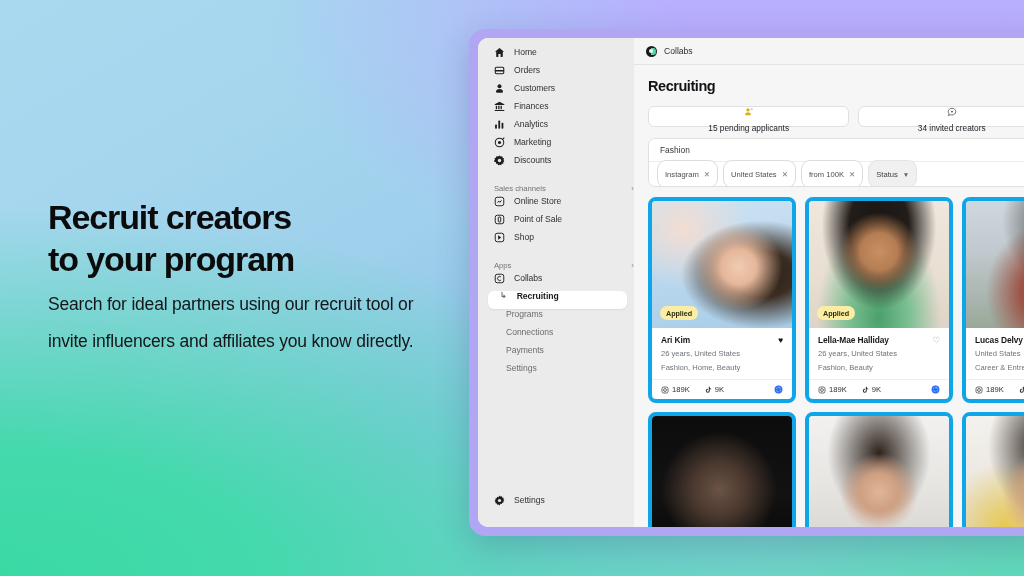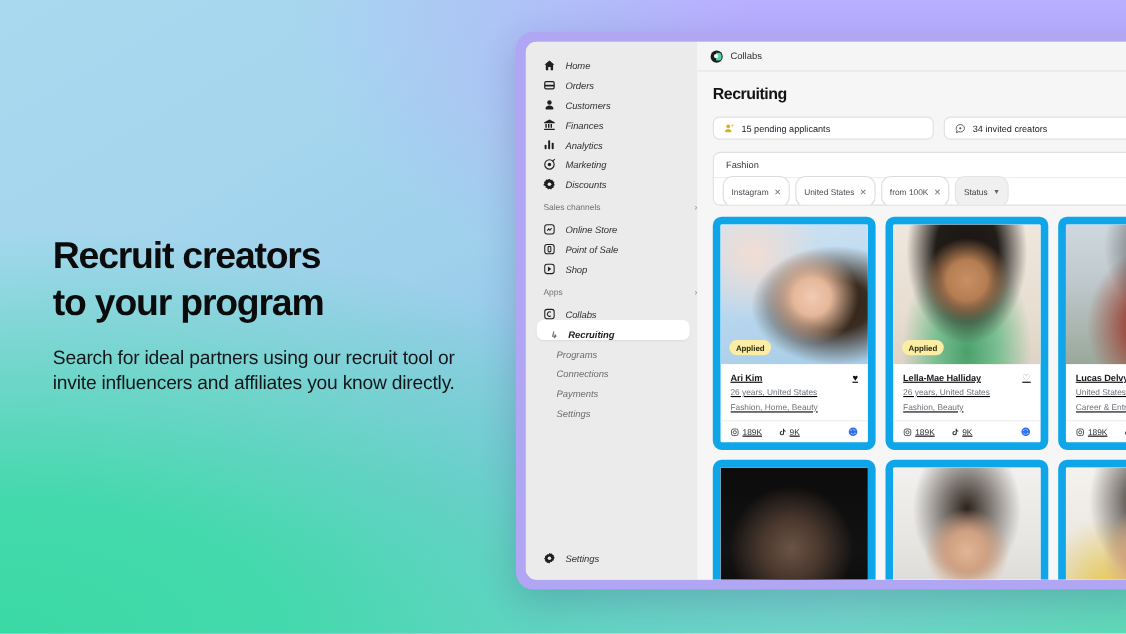--- a/index.html
+++ b/index.html
@@ -7,27 +7,27 @@
   body {
     font-family:"Liberation Sans", sans-serif;
     background:
       radial-gradient(120% 95% at 100% 0%, #b9afff 0%, #b9afff 28%, rgba(185,175,255,0) 62%),
       radial-gradient(130% 110% at 0% 100%, #3ad9a4 0%, #45d9ad 20%, rgba(69,217,173,0) 58%),
       linear-gradient(150deg, #a9d9ee 0%, #a5d6ee 22%, #9fd0ec 40%, #8fc6e8 58%, #7fcfd8 75%, #5fd9b8 100%);
     position:relative;
   }
 
   
-  .promo { position:absolute; left:48px; top:212px; width:400px; }
+  .promo { position:absolute; left:48px; top:196px; width:400px; }
   .promo h1 {
     font-size:34px; line-height:42px; font-weight:bold;
     letter-spacing:-1.1px; color:#0b0b0c;
   }
   .promo p {
-    margin-top:18px; font-size:17.5px; line-height:23px;
+    margin-top:6px; font-size:17.5px; line-height:37px;
     color:#14161a; letter-spacing:-0.2px;
   }
 
   
   .window {
     position:absolute; left:469px; top:29px; width:576px; height:507px;
     background:#b0a6f3; border-radius:16px 0 0 16px;
     padding:9px 0 9px 9px; overflow:hidden;
     box-shadow:0 10px 34px rgba(40,30,90,.20);
   }
@@ -36,24 +36,24 @@
     border-radius:10px 0 0 10px; overflow:hidden; display:flex;
   }
 
   
   .sidebar {
     width:156px; flex:0 0 156px; background:#ebebeb;
     display:flex; flex-direction:column; padding-top:9px;
     position:relative;
   }
   .nav-item {
-    display:flex; align-items:flex-end; gap:9px;
+    display:flex; align-items:flex-start; gap:9px;
     height:18px; margin:0 7px 0 10px; padding:0 6px;
     font-size:8.6px; color:#303030; border-radius:6px;
-    letter-spacing:-0.05px; white-space:nowrap;font-style:italic;
+    letter-spacing:-0.05px; white-space:nowrap;
   }
   .nav-item .ic { width:11px; height:11px; flex:0 0 11px;
     display:flex; align-items:center; justify-content:center; }
   .nav-item .ic svg { display:block; }
   .sec-head {
     display:flex; align-items:center; justify-content:space-between;
     margin:11px 0 3px 16px; font-size:7.7px; color:#737373;
     letter-spacing:-0.02px;
   }
   .sec-head .chev { color:#8d8d8d; font-size:8px; }
@@ -93,21 +93,21 @@
   .content { flex:1; padding:13px 0 0 14px; overflow:hidden; }
   .page-title {
     font-size:14.5px; font-weight:bold; color:#111316;
     letter-spacing:-0.45px; margin-bottom:12px;
   }
 
   .stats { display:flex; gap:9px; margin-bottom:11px; }
   .stat {
     height:21px; background:#fff; border:1px solid #e0e0e0; border-radius:6px;
     display:flex; align-items:center; gap:6px; padding:0 9px;
-    font-size:8.3px; color:#20242a; white-space:nowrap;
+    font-size:8.3px; color:#20242a; white-space:nowrap;flex-direction:column;
   }
   .stat.a { width:205px; }
   .stat.b { width:190px; }
   .stat .badge-ic { width:10px; height:10px; flex:0 0 10px;
     display:flex; align-items:center; justify-content:center; }
 
   .searchbox {
     background:#fff; border:1px solid #e0e0e0; border-radius:7px;
     width:404px; overflow:hidden; margin-bottom:10px;
   }
@@ -121,22 +121,22 @@
     border:1px solid #dcdcdc; border-radius:9px; padding:0 7px;
     font-size:7.6px; color:#4a4e54; background:#fff; white-space:nowrap;
   }
   .chip .x { font-size:7.5px; color:#73777d; }
   .chip.status { background:#f0f0f0; border-color:#e4e4e4; color:#3c4046; }
   .chip.status .cv { font-size:6.5px; color:#5d6168; }
 
   
   .grid { display:flex; gap:9px; flex-wrap:wrap; width:470px; }
   .card {
-    width:148px; background:#fff; border:7px solid #0ea5e9; border-radius:8px;
-    overflow:hidden; flex:0 0 148px;text-decoration:underline;
+    width:148px; background:#fff; border:4px solid #0ea5e9; border-radius:8px;
+    overflow:hidden; flex:0 0 148px;
   }
   .photo { height:127px; position:relative; overflow:hidden; }
   .applied {
     position:absolute; left:8px; bottom:8px;
     background:#fbeea4; color:#2e2a12; font-size:7.2px; font-weight:bold;
     padding:2.5px 6px; border-radius:8px; letter-spacing:-0.05px;
   }
   .card-body { padding:7px 9px 6px; }
   .row1 { display:flex; align-items:center; justify-content:space-between; }
   .cname { font-size:8.4px; font-weight:bold; color:#16181c; letter-spacing:-0.1px; }

